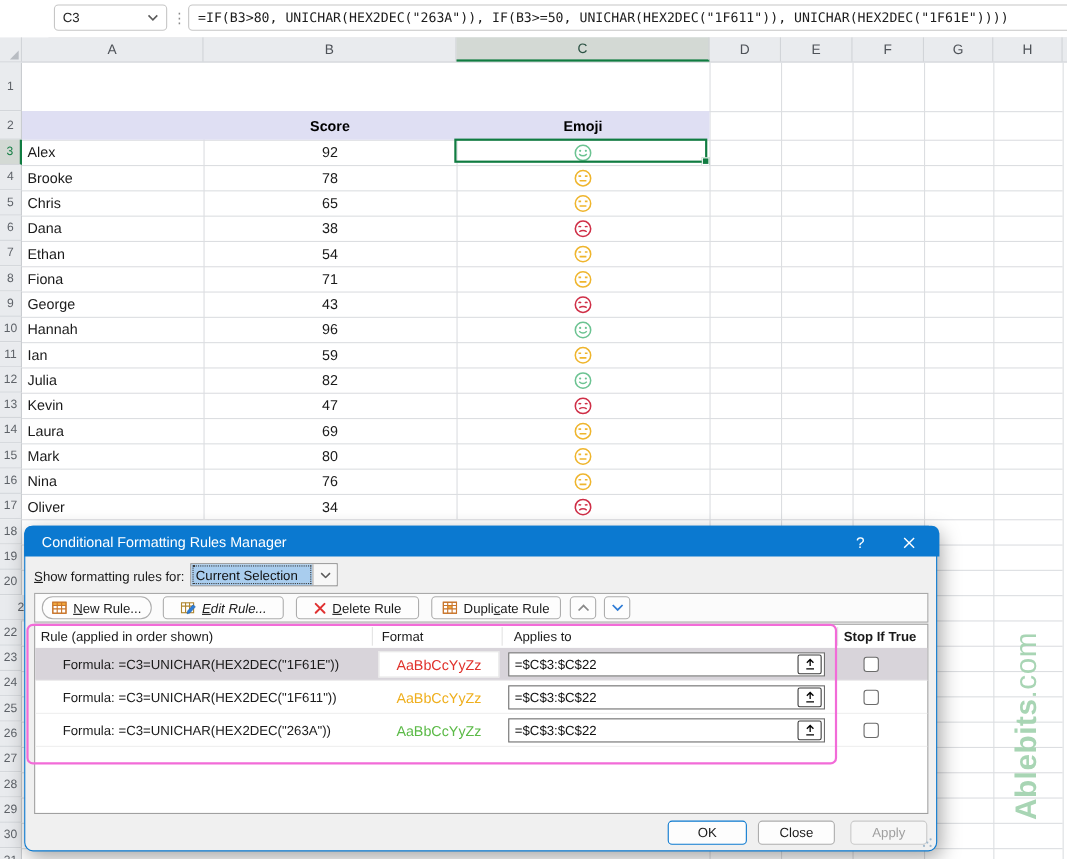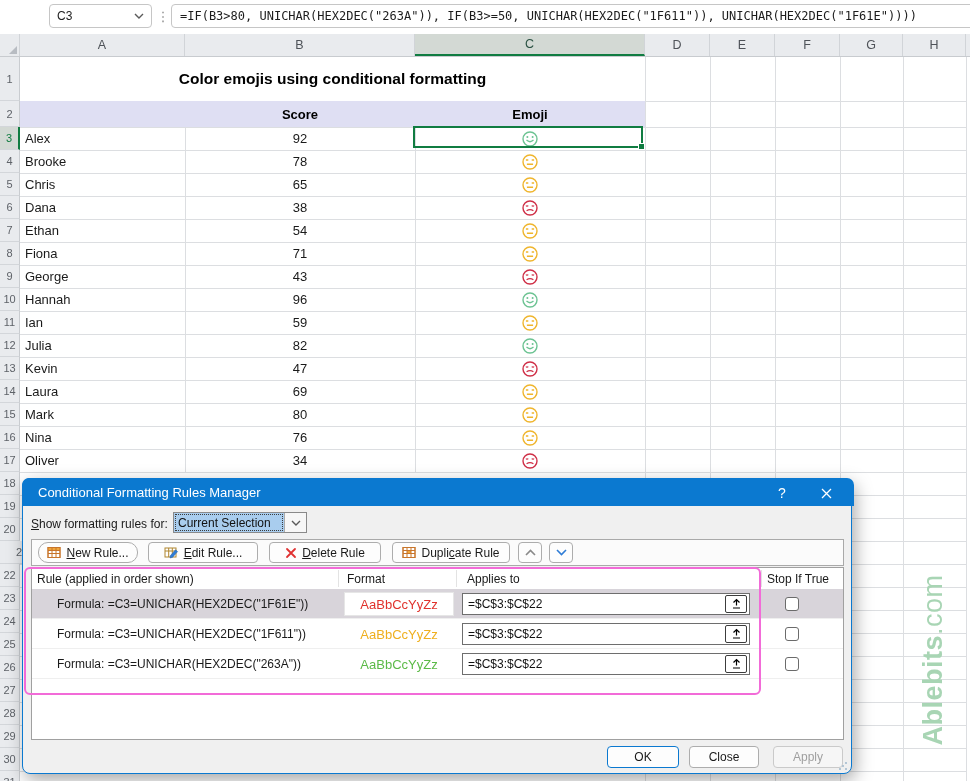--- a/index.html
+++ b/index.html
@@ -174,21 +174,20 @@
       <div class="rowH" style="top:530px;height:23px;">23</div>
       <div class="rowH" style="top:553px;height:23px;">24</div>
       <div class="rowH" style="top:576px;height:23px;">25</div>
       <div class="rowH" style="top:599px;height:23px;">26</div>
       <div class="rowH" style="top:622px;height:23px;">27</div>
       <div class="rowH" style="top:645px;height:23px;">28</div>
       <div class="rowH" style="top:668px;height:23px;">29</div>
       <div class="rowH" style="top:691px;height:23px;">30</div>
       <div class="rowH" style="top:714px;height:23px;">31</div>
     </div>
-  <div id="titleCell">Color emojis using conditional formatting</div>
   <div id="hdrBand">
     <div style="left:165px;width:230px;justify-content:center;">Score</div>
     <div style="left:395px;width:230px;justify-content:center;">Emoji</div>
   </div>
   <div id="dataRows">
       <div class="cellTxt" style="left:25px;top:70px;width:155px;height:23px;">Alex</div>
       <div class="cellTxt ctr" style="left:185px;top:70px;width:230px;height:23px;">92</div>
       <div class="cellTxt ctr" style="left:415px;top:70px;width:230px;height:23px;">
         <svg width="18" height="18" viewBox="0 0 18 18">
           <circle cx="9" cy="9" r="7" fill="none" stroke="#6CC392" stroke-width="1.4"></circle>
@@ -354,21 +353,21 @@
     <div id="tbButtons">
         <div class="dBtn" style="left:6px;width:100px;border-radius:10px;">
           <svg width="14" height="13" viewBox="0 0 14 13">
       <rect x="1" y="1.5" width="12" height="10" fill="#fff" stroke="#C8752B"></rect>
             <rect x="1" y="1.5" width="12" height="3" fill="#F0A73C"></rect>
       <path d="M1,4.5 h12 M1,7.5 h12 M5,1.5 v10 M9,1.5 v10" stroke="#C8752B" fill="none"></path>
       <rect x="1" y="1.5" width="12" height="10" fill="none" stroke="#C8752B"></rect>
           </svg>
           <span><u>N</u>ew Rule...</span>
         </div>
-        <div class="dBtn" style="left:116px;width:110px;">
+        <div class="dBtn" style="left:116px;width:110px;font-style:italic;">
           <svg width="15" height="14" viewBox="0 0 15 14">
       <rect x="1" y="2" width="11" height="9" fill="#fff" stroke="#b0862f"></rect>
       <path d="M1,5 h11 M4.7,2 v9 M8.3,2 v9" stroke="#b0862f" fill="none"></path>
       <path d="M6.5,9.5 L11.5,3.8 L13.6,5.6 L8.6,11.3 L6,12 Z" fill="#2E7CD6" stroke="#1E5FA8" stroke-width="0.5"></path>
           </svg>
           <span><u>E</u>dit Rule...</span>
         </div>
         <div class="dBtn" style="left:237px;width:112px;">
           <svg width="12" height="12" viewBox="0 0 12 12">
       <path d="M2,2 L10,10 M10,2 L2,10" stroke="#E03131" stroke-width="1.8" fill="none" stroke-linecap="round"></path>
@@ -394,21 +393,21 @@
       <svg width="11" height="7" viewBox="0 0 11 7">
         <polyline points="1,1 5.5,5.5 10,1" fill="none" stroke="#2E7CD6" stroke-width="1.6"></polyline>
         </svg>
     </div>
   </div>
 
   <div id="listBox">
     <div class="lhdr" style="left:5px;">Rule (applied in order shown)</div>
     <div class="lhdr" style="left:315px;">Format</div>
     <div class="lhdr" style="left:435px;">Applies to</div>
-    <div class="lhdr" style="left:735px;">Stop If True</div>
+    <div class="lhdr" style="left:735px;font-weight:bold;">Stop If True</div>
     <div class="lsep" style="left:306px;"></div>
     <div class="lsep" style="left:424px;"></div>
     <div class="lsep" style="left:729px;"></div>
     <div id="ruleRows">
         <div class="ruleRow sel" style="top:21px;">
     <div class="ruleTxt">Formula: =C3=UNICHAR(HEX2DEC("1F61E"))</div>
     <div class="fmtBox boxed" style="color:#E0322C;">AaBbCcYyZz</div>
     <div class="appliesInput">=$C$3:$C$22
       <div class="collapseBtn">
               <svg width="11" height="12" viewBox="0 0 11 12">

